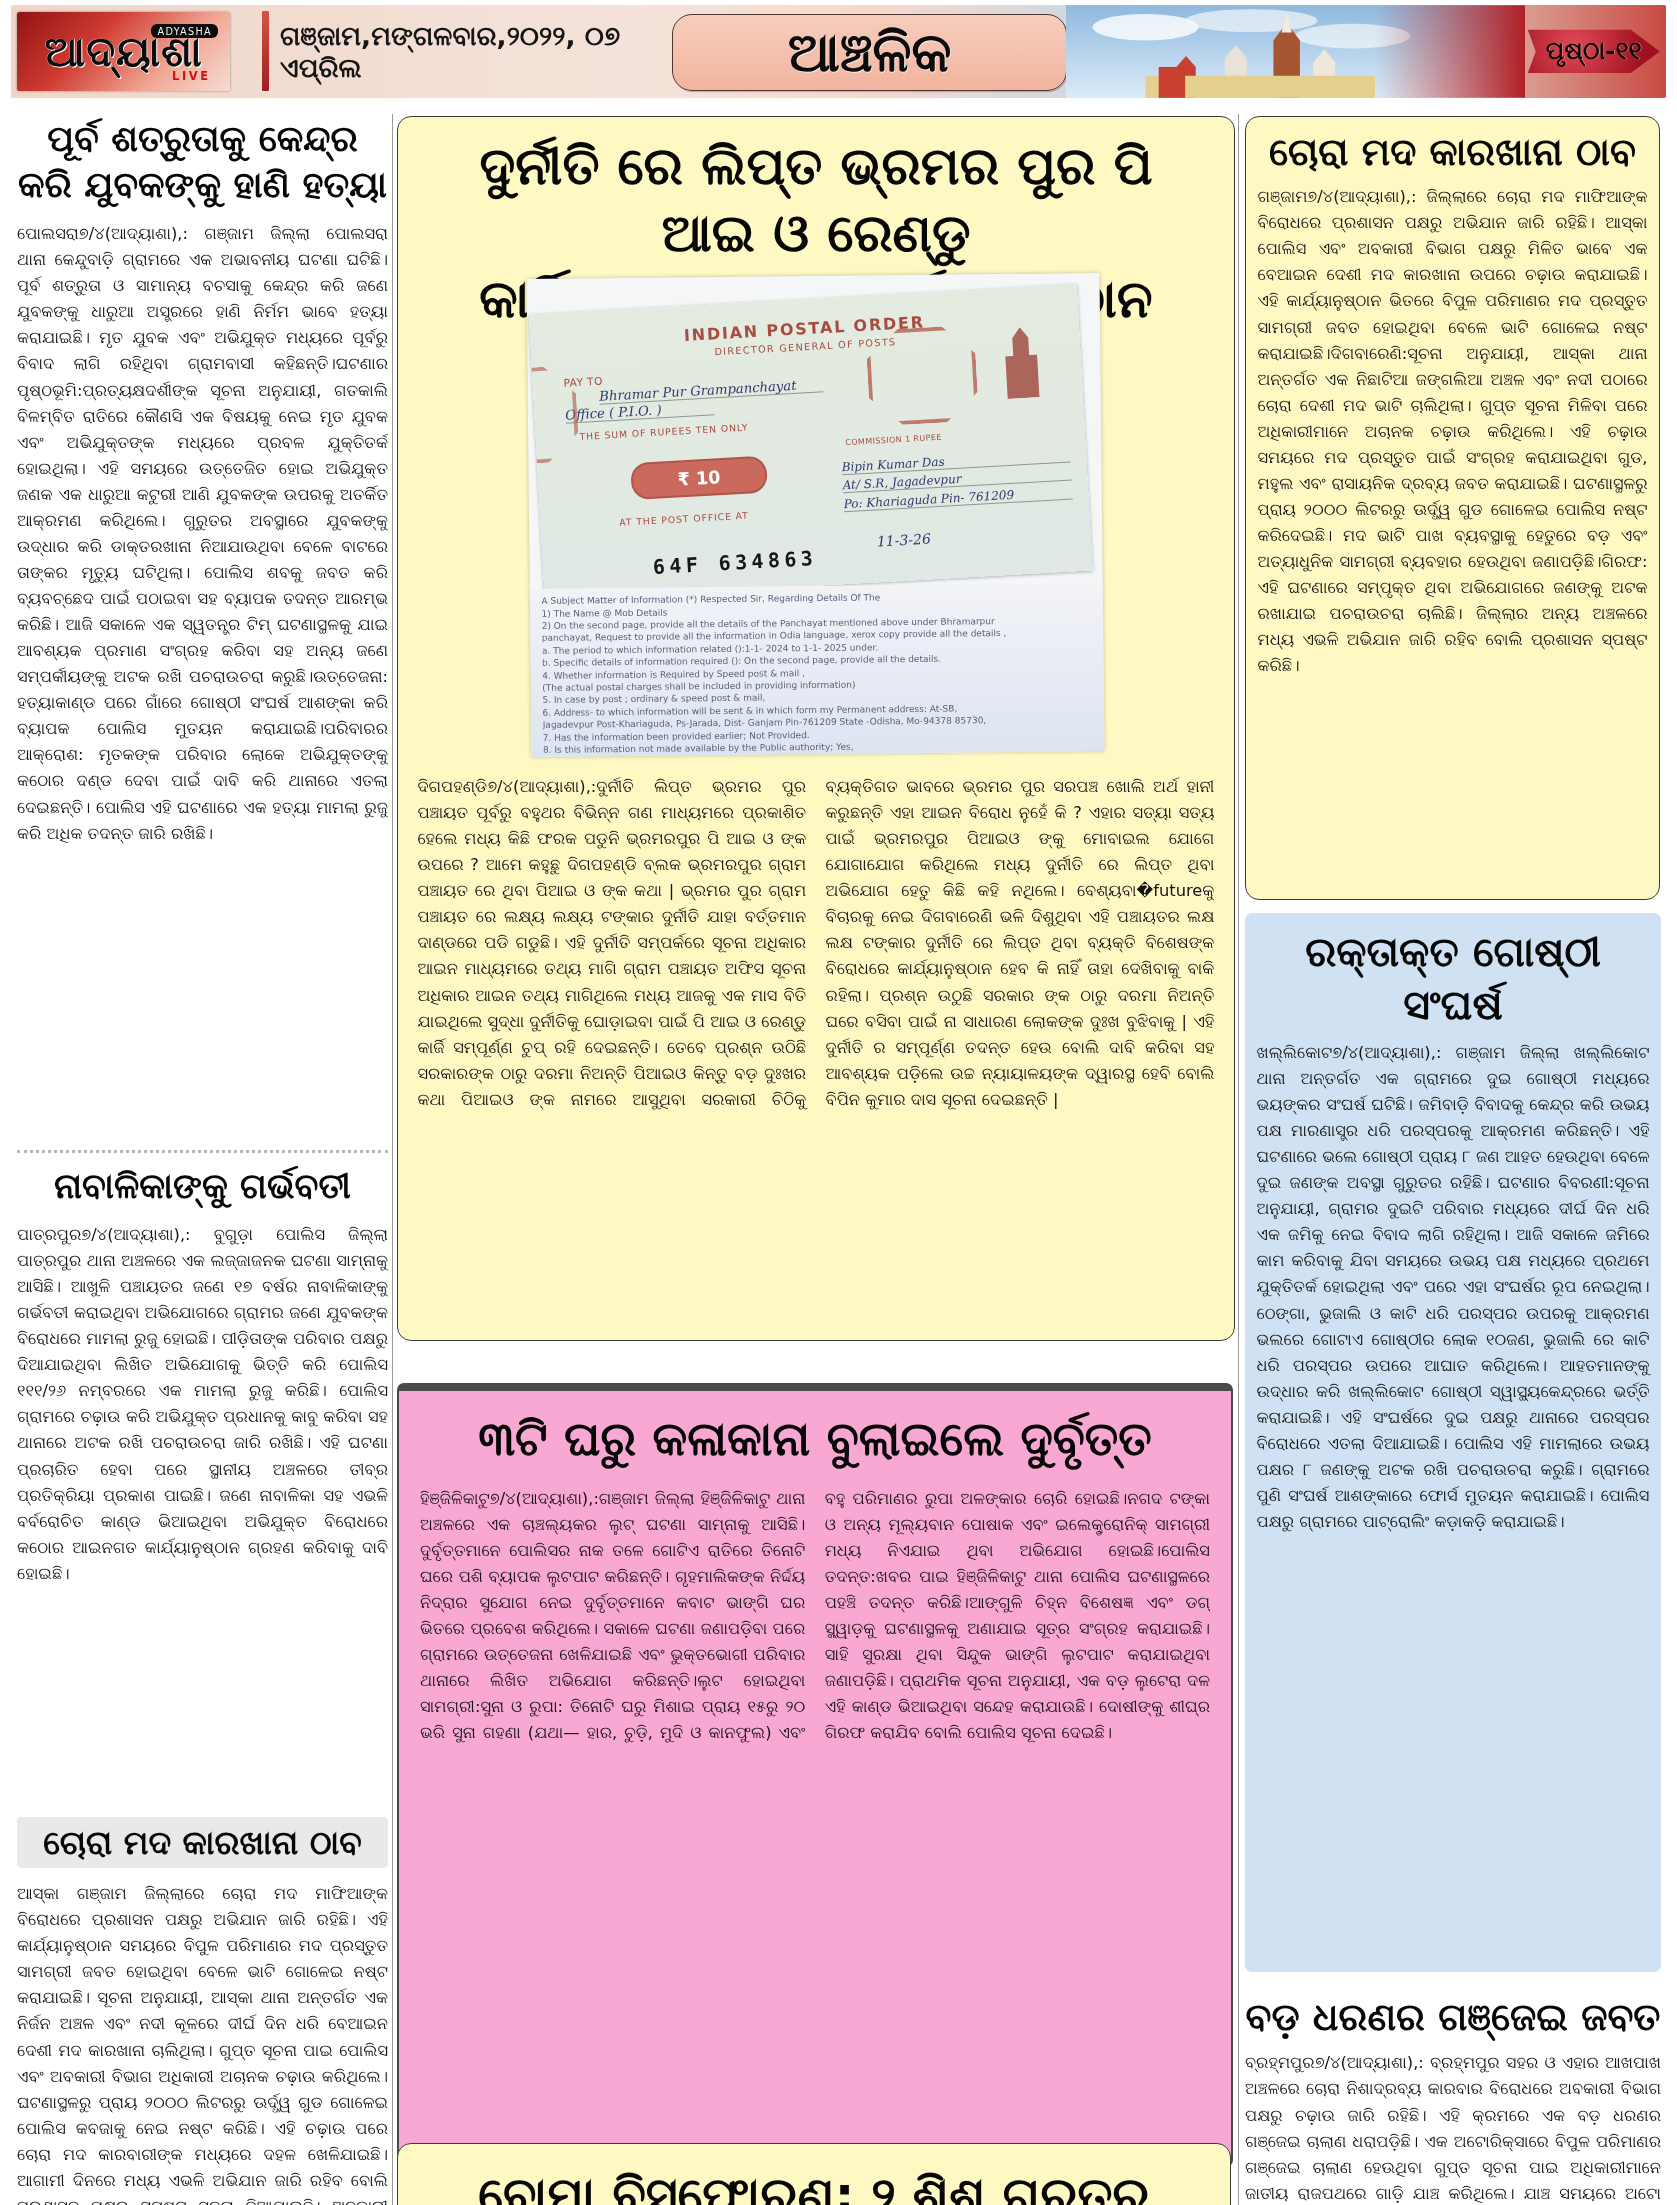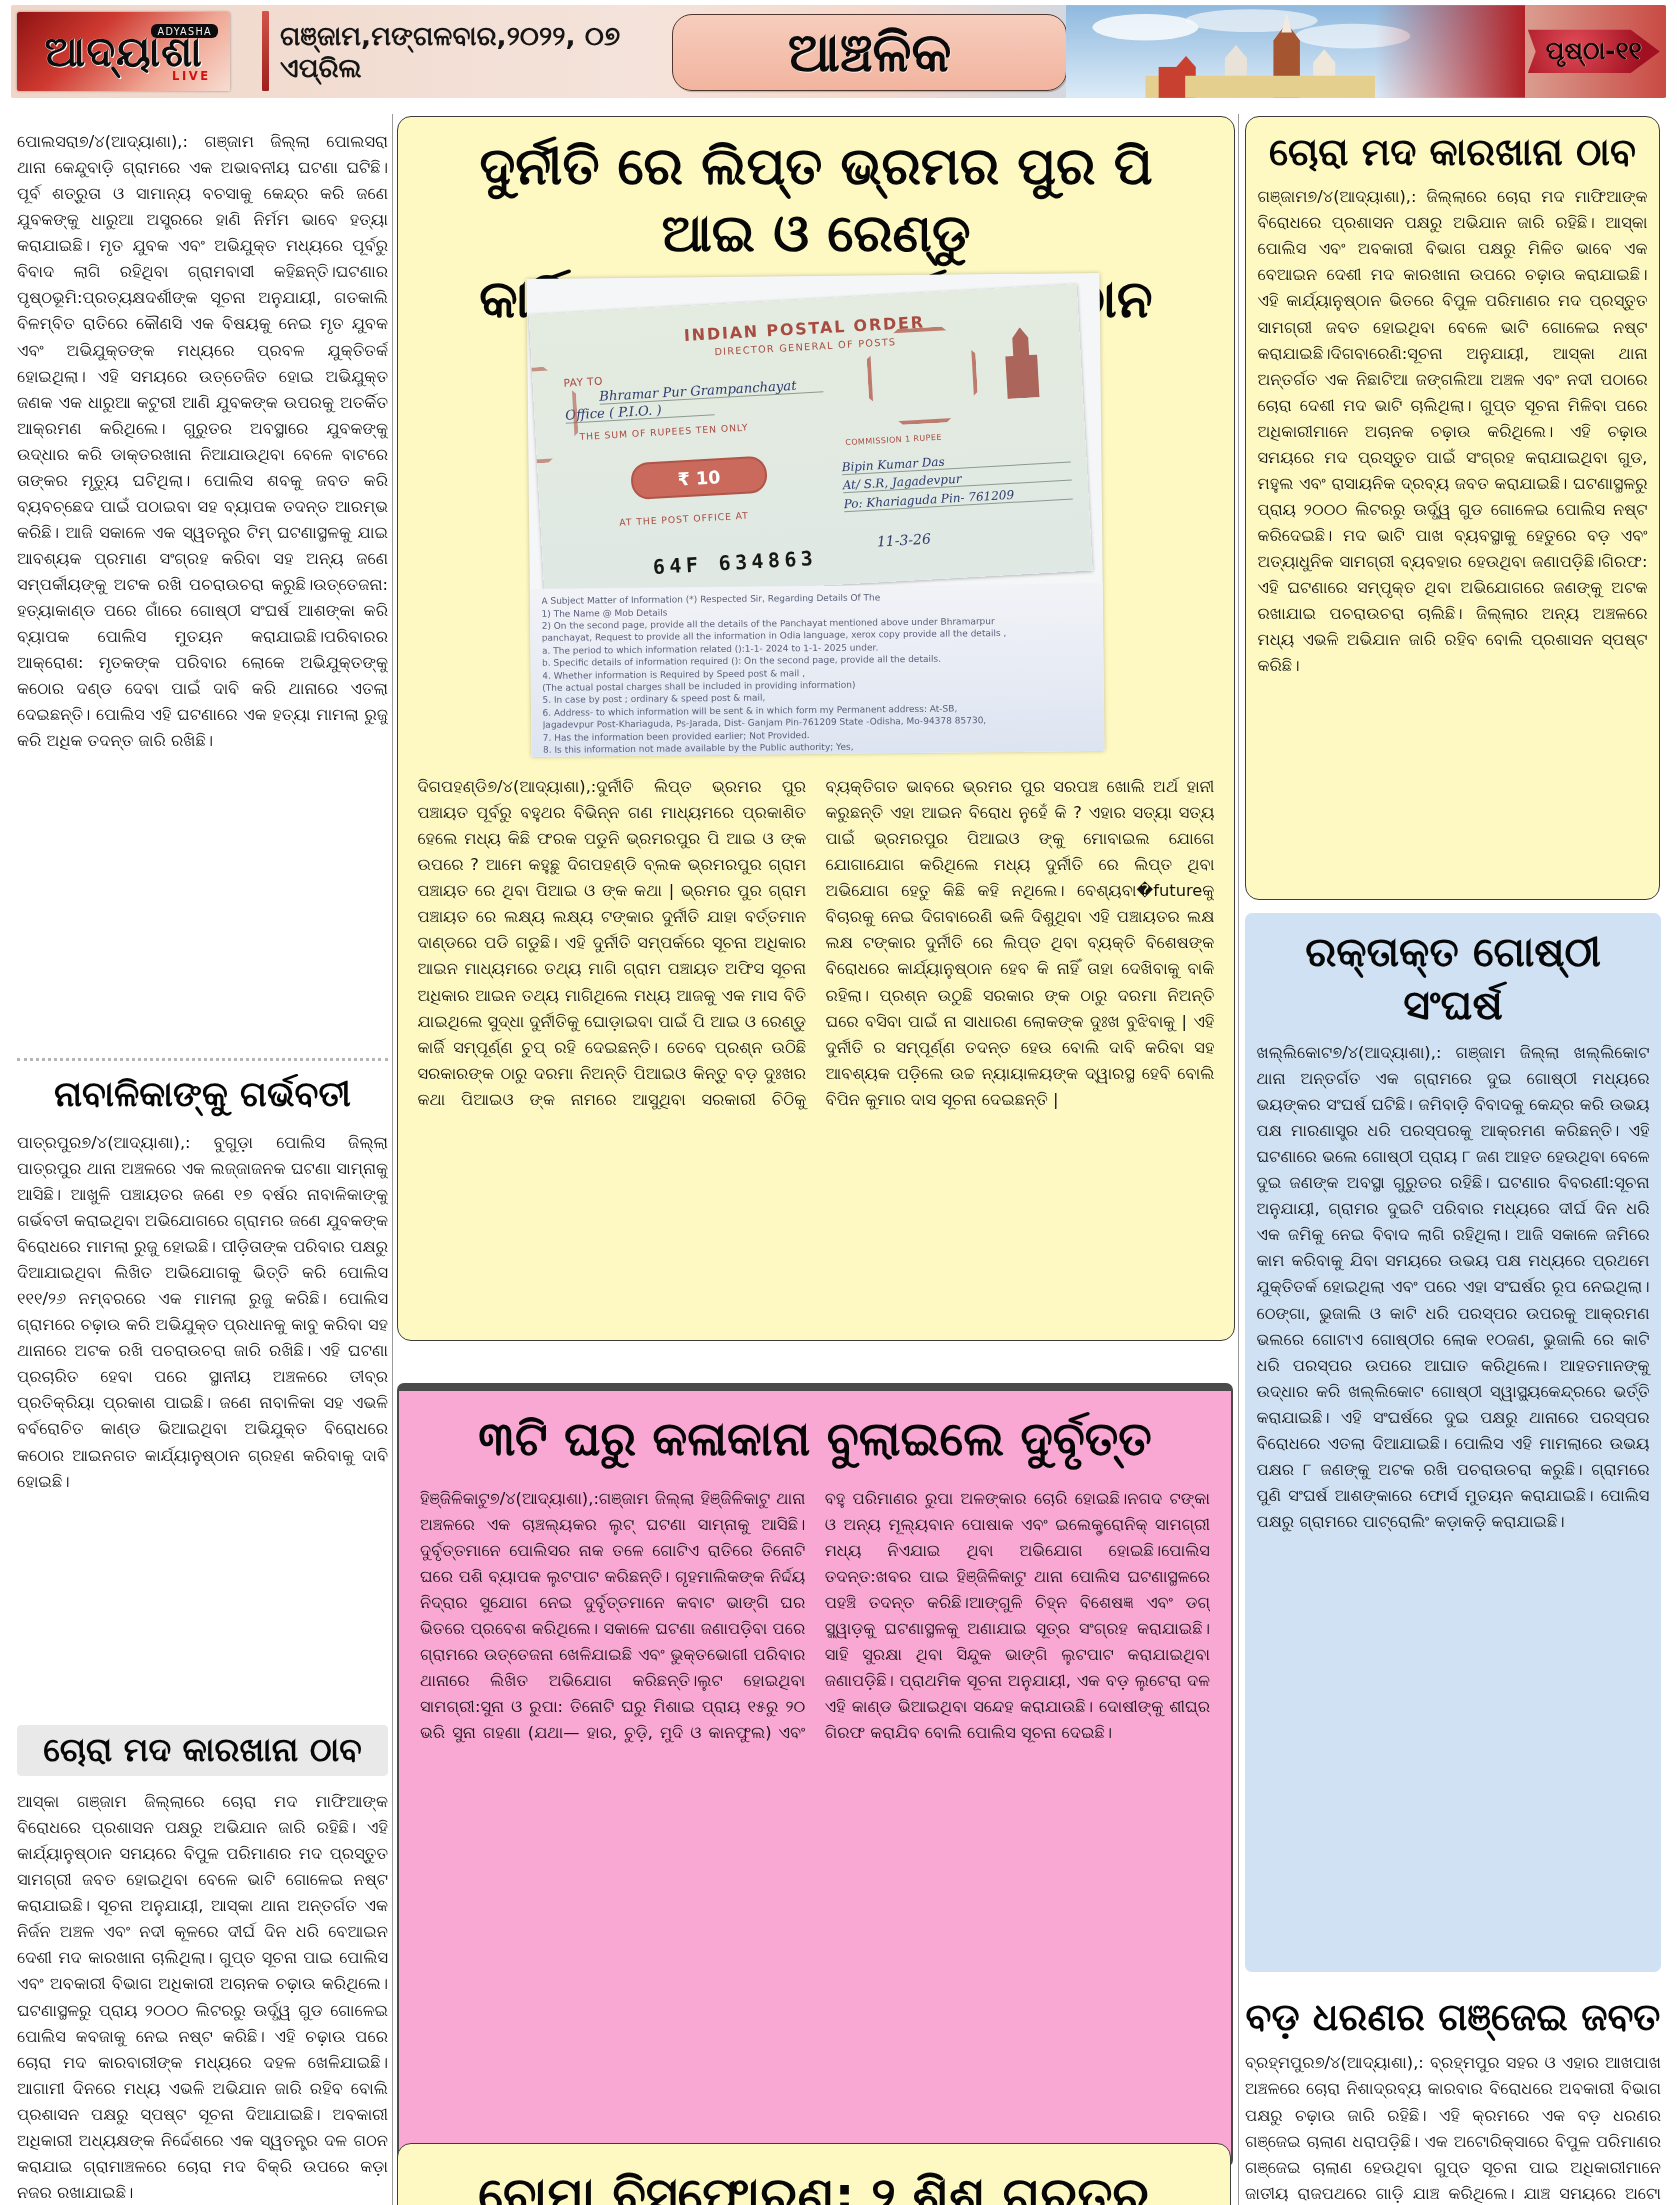--- a/index.html
+++ b/index.html
@@ -141,20 +141,21 @@
   <div id="pagebadge" class="abs">
     <span>ପୃଷ୍ଠା-୧୧</span>
   </div>
 </div>
 
 <div class="vrule abs" style="left:392px;"></div>
 <div class="vrule abs" style="left:1238px;"></div>
 
 <div id="colL" class="abs">
   <div>
+    <div id="l1-head" class="headline">ପୂର୍ବ ଶତ୍ରୁତାକୁ କେନ୍ଦ୍ର କରି ଯୁବକଙ୍କୁ ହାଣି ହତ୍ୟା</div>
     <div class="body-text" style="height:917px;overflow:hidden;">ପୋଲସରା୭/୪(ଆଦ୍ୟାଶା),: ଗଞ୍ଜାମ ଜିଲ୍ଲା ପୋଲସରା ଥାନା କେନ୍ଦୁବାଡ଼ି ଗ୍ରାମରେ ଏକ ଅଭାବନୀୟ ଘଟଣା ଘଟିଛି। ପୂର୍ବ ଶତ୍ରୁତା ଓ ସାମାନ୍ୟ ବଚସାକୁ କେନ୍ଦ୍ର କରି ଜଣେ ଯୁବକଙ୍କୁ ଧାରୁଆ ଅସ୍ତ୍ରରେ ହାଣି ନିର୍ମମ ଭାବେ ହତ୍ୟା କରାଯାଇଛି। ମୃତ ଯୁବକ ଏବଂ ଅଭିଯୁକ୍ତ ମଧ୍ୟରେ ପୂର୍ବରୁ ବିବାଦ ଲାଗି ରହିଥିବା ଗ୍ରାମବାସୀ କହିଛନ୍ତି।ଘଟଣାର ପୃଷ୍ଠଭୂମି:ପ୍ରତ୍ୟକ୍ଷଦର୍ଶୀଙ୍କ ସୂଚନା ଅନୁଯାୟୀ, ଗତକାଲି ବିଳମ୍ବିତ ରାତିରେ କୌଣସି ଏକ ବିଷୟକୁ ନେଇ ମୃତ ଯୁବକ ଏବଂ ଅଭିଯୁକ୍ତଙ୍କ ମଧ୍ୟରେ ପ୍ରବଳ ଯୁକ୍ତିତର୍କ ହୋଇଥିଲା। ଏହି ସମୟରେ ଉତ୍ତେଜିତ ହୋଇ ଅଭିଯୁକ୍ତ ଜଣକ ଏକ ଧାରୁଆ କଟୁରୀ ଆଣି ଯୁବକଙ୍କ ଉପରକୁ ଅତର୍କିତ ଆକ୍ରମଣ କରିଥିଲେ। ଗୁରୁତର ଅବସ୍ଥାରେ ଯୁବକଙ୍କୁ ଉଦ୍ଧାର କରି ଡାକ୍ତରଖାନା ନିଆଯାଉଥିବା ବେଳେ ବାଟରେ ତାଙ୍କର ମୃତ୍ୟୁ ଘଟିଥିଲା। ପୋଲିସ ଶବକୁ ଜବତ କରି ବ୍ୟବଚ୍ଛେଦ ପାଇଁ ପଠାଇବା ସହ ବ୍ୟାପକ ତଦନ୍ତ ଆରମ୍ଭ କରିଛି। ଆଜି ସକାଳେ ଏକ ସ୍ୱତନ୍ତ୍ର ଟିମ୍ ଘଟଣାସ୍ଥଳକୁ ଯାଇ ଆବଶ୍ୟକ ପ୍ରମାଣ ସଂଗ୍ରହ କରିବା ସହ ଅନ୍ୟ ଜଣେ ସମ୍ପର୍କୀୟଙ୍କୁ ଅଟକ ରଖି ପଚରାଉଚରା କରୁଛି।ଉତ୍ତେଜନା: ହତ୍ୟାକାଣ୍ଡ ପରେ ଗାଁରେ ଗୋଷ୍ଠୀ ସଂଘର୍ଷ ଆଶଙ୍କା କରି ବ୍ୟାପକ ପୋଲିସ ମୁତୟନ କରାଯାଇଛି।ପରିବାରର ଆକ୍ରୋଶ: ମୃତକଙ୍କ ପରିବାର ଲୋକେ ଅଭିଯୁକ୍ତଙ୍କୁ କଠୋର ଦଣ୍ଡ ଦେବା ପାଇଁ ଦାବି କରି ଥାନାରେ ଏତଲା ଦେଇଛନ୍ତି। ପୋଲିସ ଏହି ଘଟଣାରେ ଏକ ହତ୍ୟା ମାମଲା ରୁଜୁ କରି ଅଧିକ ତଦନ୍ତ ଜାରି ରଖିଛି।</div>
   </div>
   <div class="dotted-sep"></div>
   <div>
     <div id="l2-head" class="headline">ନାବାଳିକାଙ୍କୁ ଗର୍ଭବତୀ</div>
     <div class="body-text" style="height:582px;overflow:hidden;">ପାତ୍ରପୁର୭/୪(ଆଦ୍ୟାଶା),: ବୁଗୁଡ଼ା ପୋଲିସ ଜିଲ୍ଲା ପାତ୍ରପୁର ଥାନା ଅଞ୍ଚଳରେ ଏକ ଲଜ୍ଜାଜନକ ଘଟଣା ସାମ୍ନାକୁ ଆସିଛି। ଆଖୁଳି ପଞ୍ଚାୟତର ଜଣେ ୧୭ ବର୍ଷର ନାବାଳିକାଙ୍କୁ ଗର୍ଭବତୀ କରାଇଥିବା ଅଭିଯୋଗରେ ଗ୍ରାମର ଜଣେ ଯୁବକଙ୍କ ବିରୋଧରେ ମାମଲା ରୁଜୁ ହୋଇଛି। ପୀଡ଼ିତାଙ୍କ ପରିବାର ପକ୍ଷରୁ ଦିଆଯାଇଥିବା ଲିଖିତ ଅଭିଯୋଗକୁ ଭିତ୍ତି କରି ପୋଲିସ ୧୧୧/୨୬ ନମ୍ବରରେ ଏକ ମାମଲା ରୁଜୁ କରିଛି। ପୋଲିସ ଗ୍ରାମରେ ଚଢ଼ାଉ କରି ଅଭିଯୁକ୍ତ ପ୍ରଧାନକୁ କାବୁ କରିବା ସହ ଥାନାରେ ଅଟକ ରଖି ପଚରାଉଚରା ଜାରି ରଖିଛି। ଏହି ଘଟଣା ପ୍ରଚାରିତ ହେବା ପରେ ସ୍ଥାନୀୟ ଅଞ୍ଚଳରେ ତୀବ୍ର ପ୍ରତିକ୍ରିୟା ପ୍ରକାଶ ପାଇଛି। ଜଣେ ନାବାଳିକା ସହ ଏଭଳି ବର୍ବରୋଚିତ କାଣ୍ଡ ଭିଆଇଥିବା ଅଭିଯୁକ୍ତ ବିରୋଧରେ କଠୋର ଆଇନଗତ କାର୍ଯ୍ୟାନୁଷ୍ଠାନ ଗ୍ରହଣ କରିବାକୁ ଦାବି ହୋଇଛି।</div>
   </div>
   <div>
     <div id="l3-head" class="headline">ଚୋରା ମଦ କାରଖାନା ଠାବ</div>
     <div class="body-text" style="height:825px;overflow:hidden;">ଆସ୍କା ଗଞ୍ଜାମ ଜିଲ୍ଲାରେ ଚୋରା ମଦ ମାଫିଆଙ୍କ ବିରୋଧରେ ପ୍ରଶାସନ ପକ୍ଷରୁ ଅଭିଯାନ ଜାରି ରହିଛି। ଏହି କାର୍ଯ୍ୟାନୁଷ୍ଠାନ ସମୟରେ ବିପୁଳ ପରିମାଣର ମଦ ପ୍ରସ୍ତୁତ ସାମଗ୍ରୀ ଜବତ ହୋଇଥିବା ବେଳେ ଭାଟି ଗୋଳେଇ ନଷ୍ଟ କରାଯାଇଛି। ସୂଚନା ଅନୁଯାୟୀ, ଆସ୍କା ଥାନା ଅନ୍ତର୍ଗତ ଏକ ନିର୍ଜନ ଅଞ୍ଚଳ ଏବଂ ନଦୀ କୂଳରେ ଦୀର୍ଘ ଦିନ ଧରି ବେଆଇନ ଦେଶୀ ମଦ କାରଖାନା ଚାଲିଥିଲା। ଗୁପ୍ତ ସୂଚନା ପାଇ ପୋଲିସ ଏବଂ ଅବକାରୀ ବିଭାଗ ଅଧିକାରୀ ଅଚାନକ ଚଢ଼ାଉ କରିଥିଲେ। ଘଟଣାସ୍ଥଳରୁ ପ୍ରାୟ ୨୦୦୦ ଲିଟରରୁ ଊର୍ଦ୍ଧ୍ୱ ଗୁଡ ଗୋଳେଇ ପୋଲିସ କବଜାକୁ ନେଇ ନଷ୍ଟ କରିଛି। ଏହି ଚଢ଼ାଉ ପରେ ଚୋରା ମଦ କାରବାରୀଙ୍କ ମଧ୍ୟରେ ଦହଳ ଖେଳିଯାଇଛି। ଆଗାମୀ ଦିନରେ ମଧ୍ୟ ଏଭଳି ଅଭିଯାନ ଜାରି ରହିବ ବୋଲି ପ୍ରଶାସନ ପକ୍ଷରୁ ସ୍ପଷ୍ଟ ସୂଚନା ଦିଆଯାଇଛି। ଅବକାରୀ ଅଧିକାରୀ ଅଧ୍ୟକ୍ଷଙ୍କ ନିର୍ଦ୍ଦେଶରେ ଏକ ସ୍ୱତନ୍ତ୍ର ଦଳ ଗଠନ କରାଯାଇ ଗ୍ରାମାଞ୍ଚଳରେ ଚୋରା ମଦ ବିକ୍ରି ଉପରେ କଡ଼ା ନଜର ରଖାଯାଇଛି।</div>

